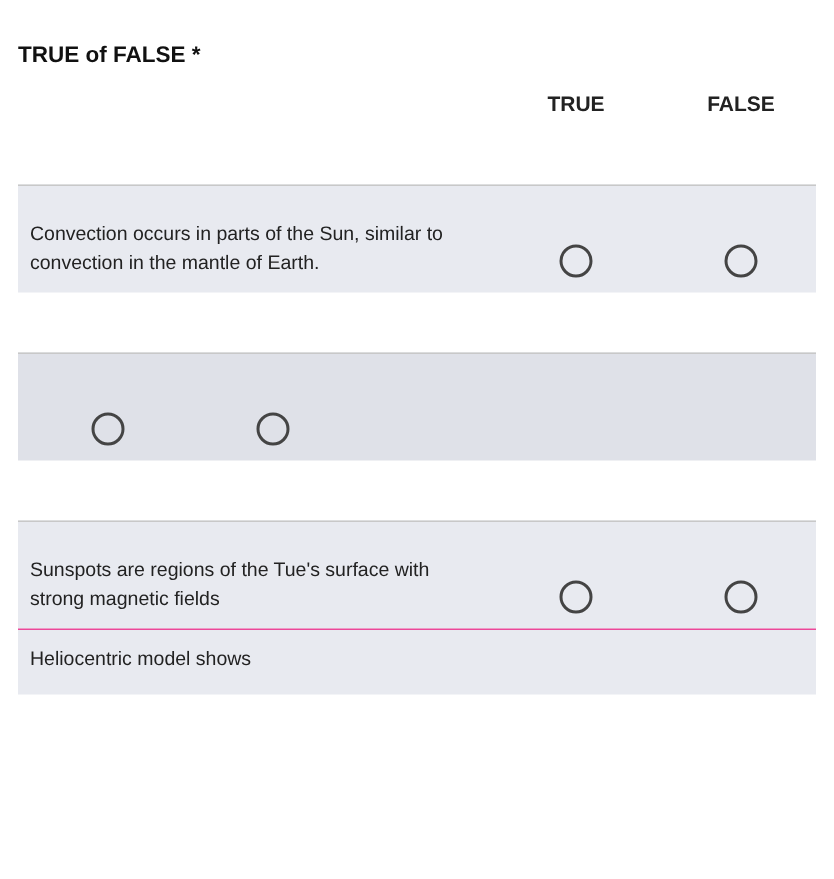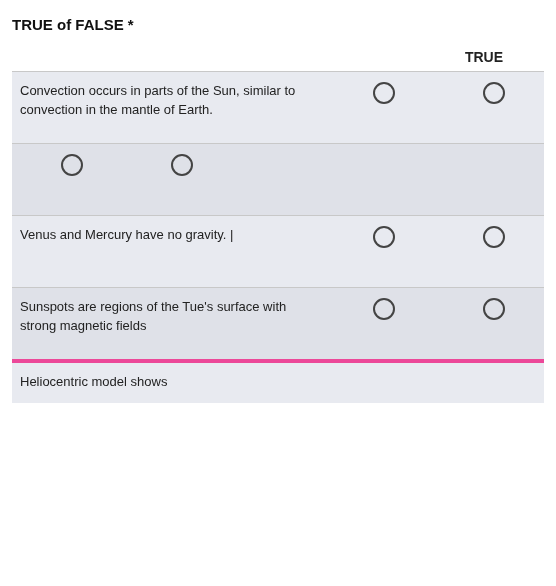--- a/index.html
+++ b/index.html
@@ -19,20 +19,21 @@
     .page-container {
       padding: 16px 12px 0 12px;
       background: #fff;
     }
 
     .form-title {
       font-size: 15px;
       font-weight: 700;
       color: #111;
       margin-bottom: 16px;
+      margin-top: 12px;
     }
 
     .header-row {
       display: flex;
       width: 100%;
       padding-bottom: 6px;
     }
 
     .header-question-col {
       flex: 1;
@@ -52,23 +53,24 @@
       font-size: 14px;
       font-weight: 600;
       color: #222;
     }
 
     .question-row {
       display: flex;
       width: 100%;
       border-top: 1px solid #c8c8c8;
       background: #e8eaf0;
-      align-items: flex-start;
+      align-items: flex-end;
       min-height: 72px;
       padding: 10px 0;
+      margin-top: 40px;
     }
 
     .question-row:nth-child(even) {
       background: #dfe1e8;
     }
 
     .question-text-col {
       flex: 1;
       padding-left: 8px;
       padding-right: 6px;
@@ -98,21 +100,21 @@
       border: 2px solid #444;
       background: transparent;
       cursor: pointer;
       display: inline-block;
       flex-shrink: 0;
     }
 
     .partial-row {
       display: flex;
       width: 100%;
-      border-top: 4px solid #ec4899;
+      border-top: 1px solid #ec4899;
       background: #e8eaf0;
       align-items: flex-start;
       min-height: 44px;
       padding: 10px 0;
     }
 
     .partial-row .question-text-col {
       font-size: 13px;
       color: #222;
       line-height: 1.45;
@@ -121,20 +123,21 @@
 </head>
 <body>
 
 <div class="page-container">
 
   <div class="form-title">TRUE of FALSE *</div>
 
   <div class="header-row">
     <div class="header-question-col"></div>
     <div class="header-true-col">TRUE</div>
+    <div class="header-false-col">FALSE</div>
   </div>
 
   <div class="question-row">
     <div class="question-text-col">Convection occurs in parts of the Sun, similar to convection in the mantle of Earth.</div>
     <div class="radio-col">
       <span class="radio-circle"></span>
     </div>
     <div class="radio-col-false">
       <span class="radio-circle"></span>
     </div>
@@ -143,29 +146,20 @@
   <div class="question-row">
     <div class="radio-col">
       <span class="radio-circle"></span>
     </div>
     <div class="radio-col-false">
       <span class="radio-circle"></span>
     </div>
   </div>
 
 
-  <div class="question-row">
-    <div class="question-text-col">Venus and Mercury have no gravity. |</div>
-    <div class="radio-col">
-      <span class="radio-circle"></span>
-    </div>
-    <div class="radio-col-false">
-      <span class="radio-circle"></span>
-    </div>
-  </div>
 
   <div class="question-row">
     <div class="question-text-col">Sunspots are regions of the Tue's surface with strong magnetic fields</div>
     <div class="radio-col">
       <span class="radio-circle"></span>
     </div>
     <div class="radio-col-false">
       <span class="radio-circle"></span>
     </div>
   </div>

